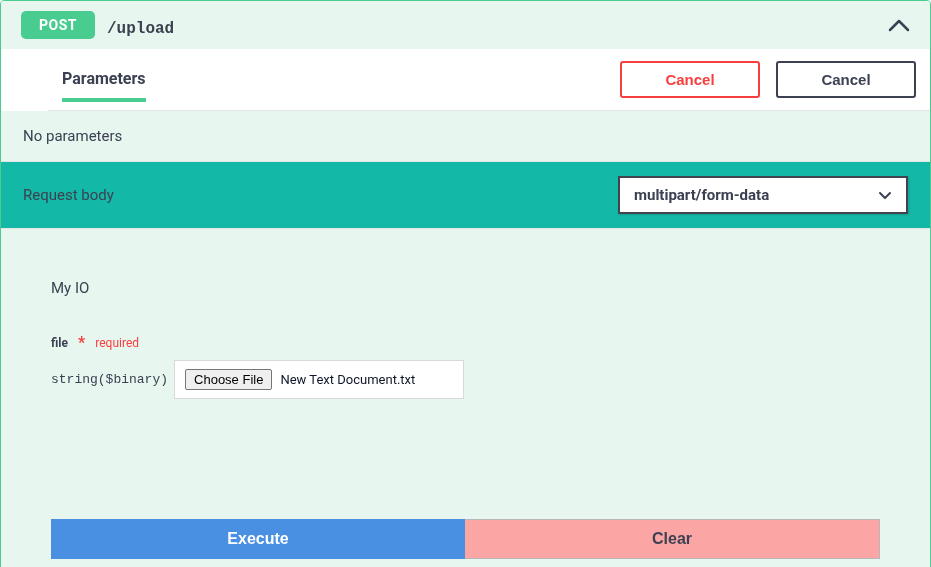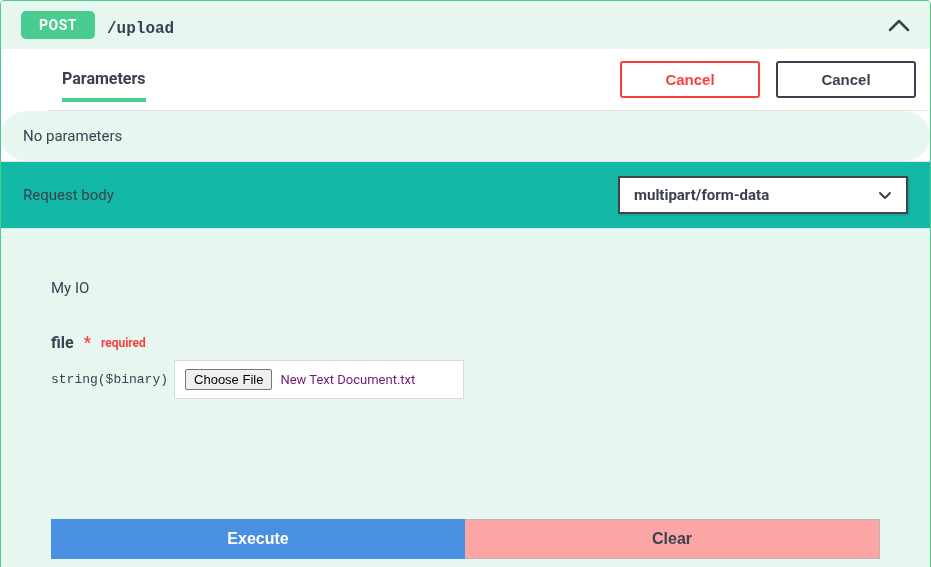--- a/index.html
+++ b/index.html
@@ -83,21 +83,20 @@
     }
     .btn-reset {
       color: #3b4151;
       border: 2px solid #3b4151;
     }
     .no-params {
       background: #e8f6f0;
       padding: 16px 22px;
       font-size: 15px;
       color: #3b4151;
-      border-radius: 25px;
     }
     .request-body-header {
       background: #14b8a6;
       padding: 14px 22px;
       display: flex;
       align-items: center;
       justify-content: space-between;
       border-top: 1px solid #e4e4e4;
       border-bottom: 1px solid #e4e4e4;
     }
@@ -129,32 +128,32 @@
       color: #3b4151;
       margin-bottom: 36px;
     }
     .param-row {
       display: flex;
       align-items: center;
       gap: 10px;
       margin-bottom: 8px;
     }
     .param-name {
-      font-size: 16px;
+      font-size: 12px;
       font-weight: 700;
       color: #3b4151;
     }
     .required-star {
       color: #f93e3e;
       font-weight: 700;
     }
     .required-text {
       color: #f93e3e;
       font-size: 12px;
-      font-weight: 700;
+      font-weight: 400;
     }
     .param-type-row {
       display: flex;
       align-items: center;
       gap: 6px;
     }
     .param-type {
       font-family: "Courier New", monospace;
       font-size: 13px;
       font-weight: 400;
@@ -173,21 +172,21 @@
     .choose-file-btn {
       background: #efefef;
       border: 1px solid #767676;
       border-radius: 2px;
       padding: 2px 8px;
       font-size: 13px;
       cursor: pointer;
     }
     .file-name {
       font-size: 13px;
-      color: #701a75;
+      color: #0f172a;
     }
     .exec-row {
       display: flex;
       margin-top: 120px;
     }
     .btn-execute {
       flex: 1;
       background: #4990e2;
       color: #fff;
       font-weight: 700;

